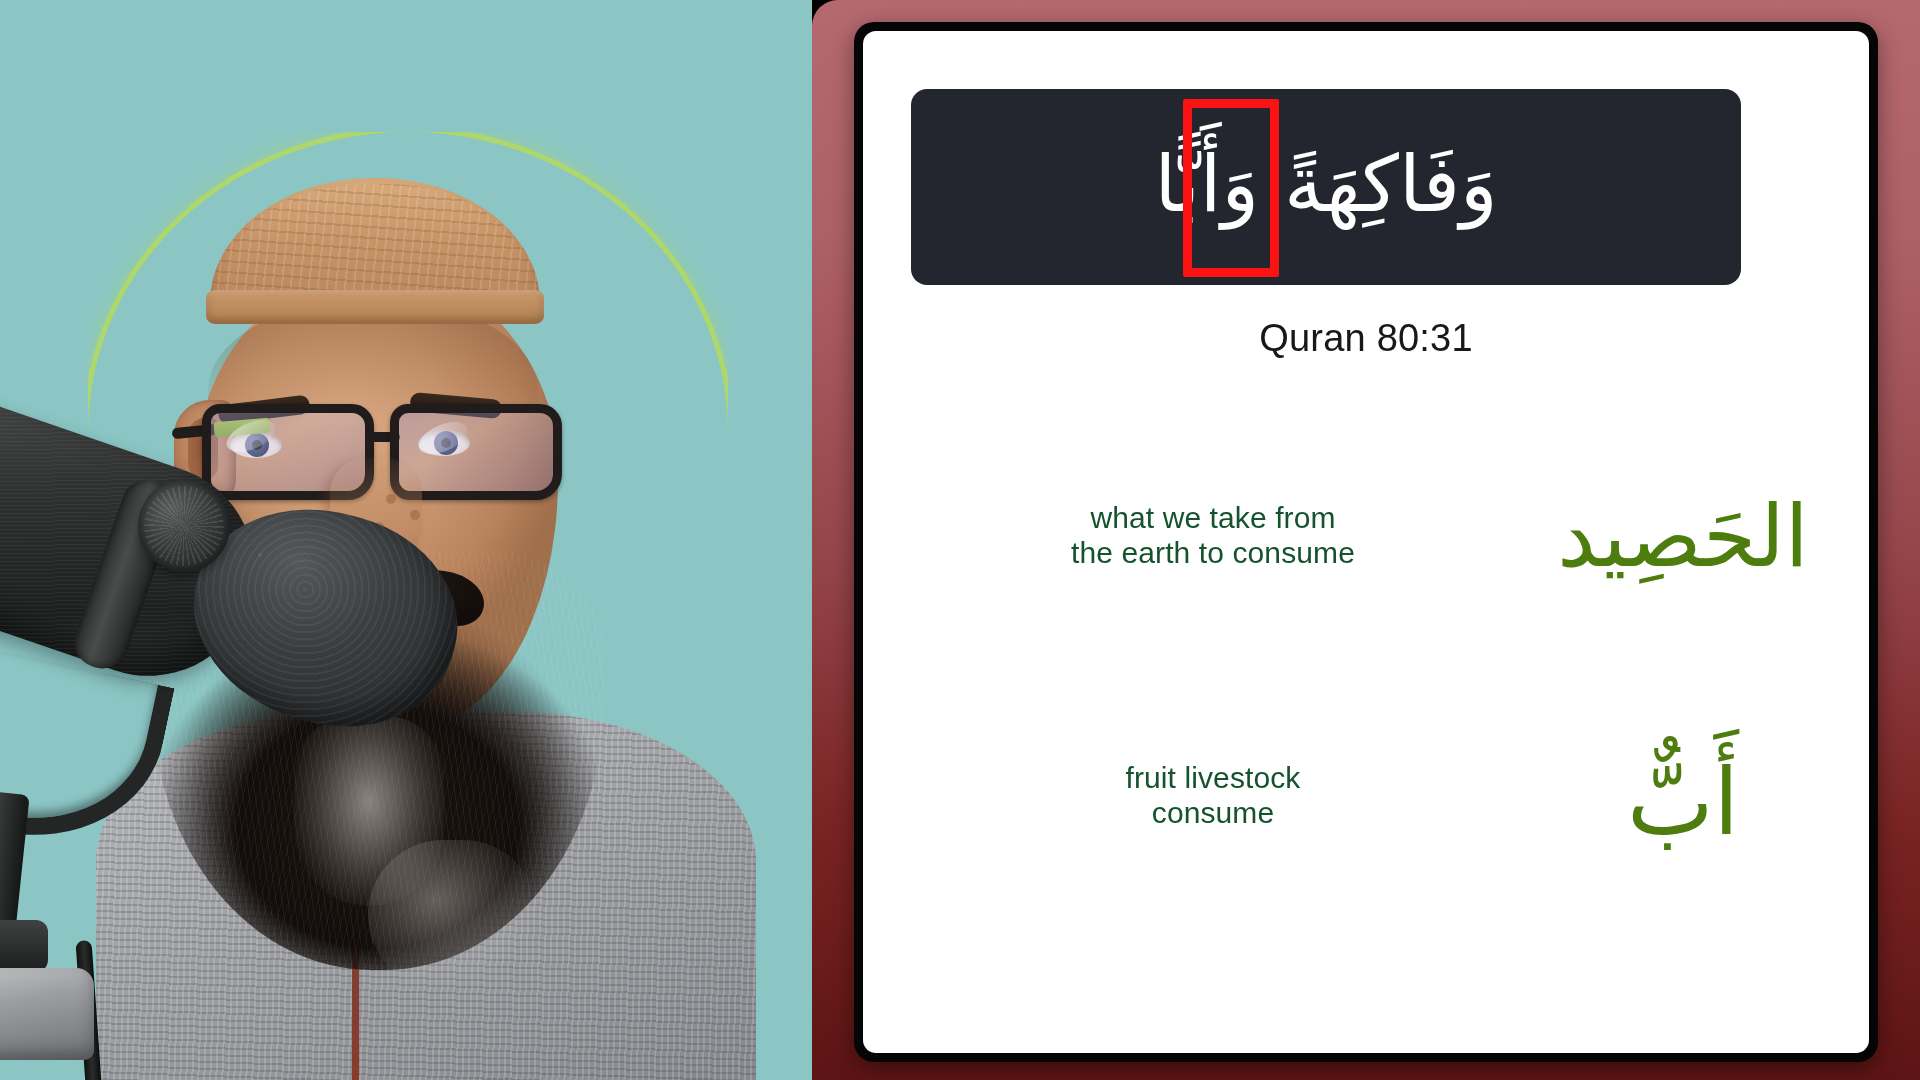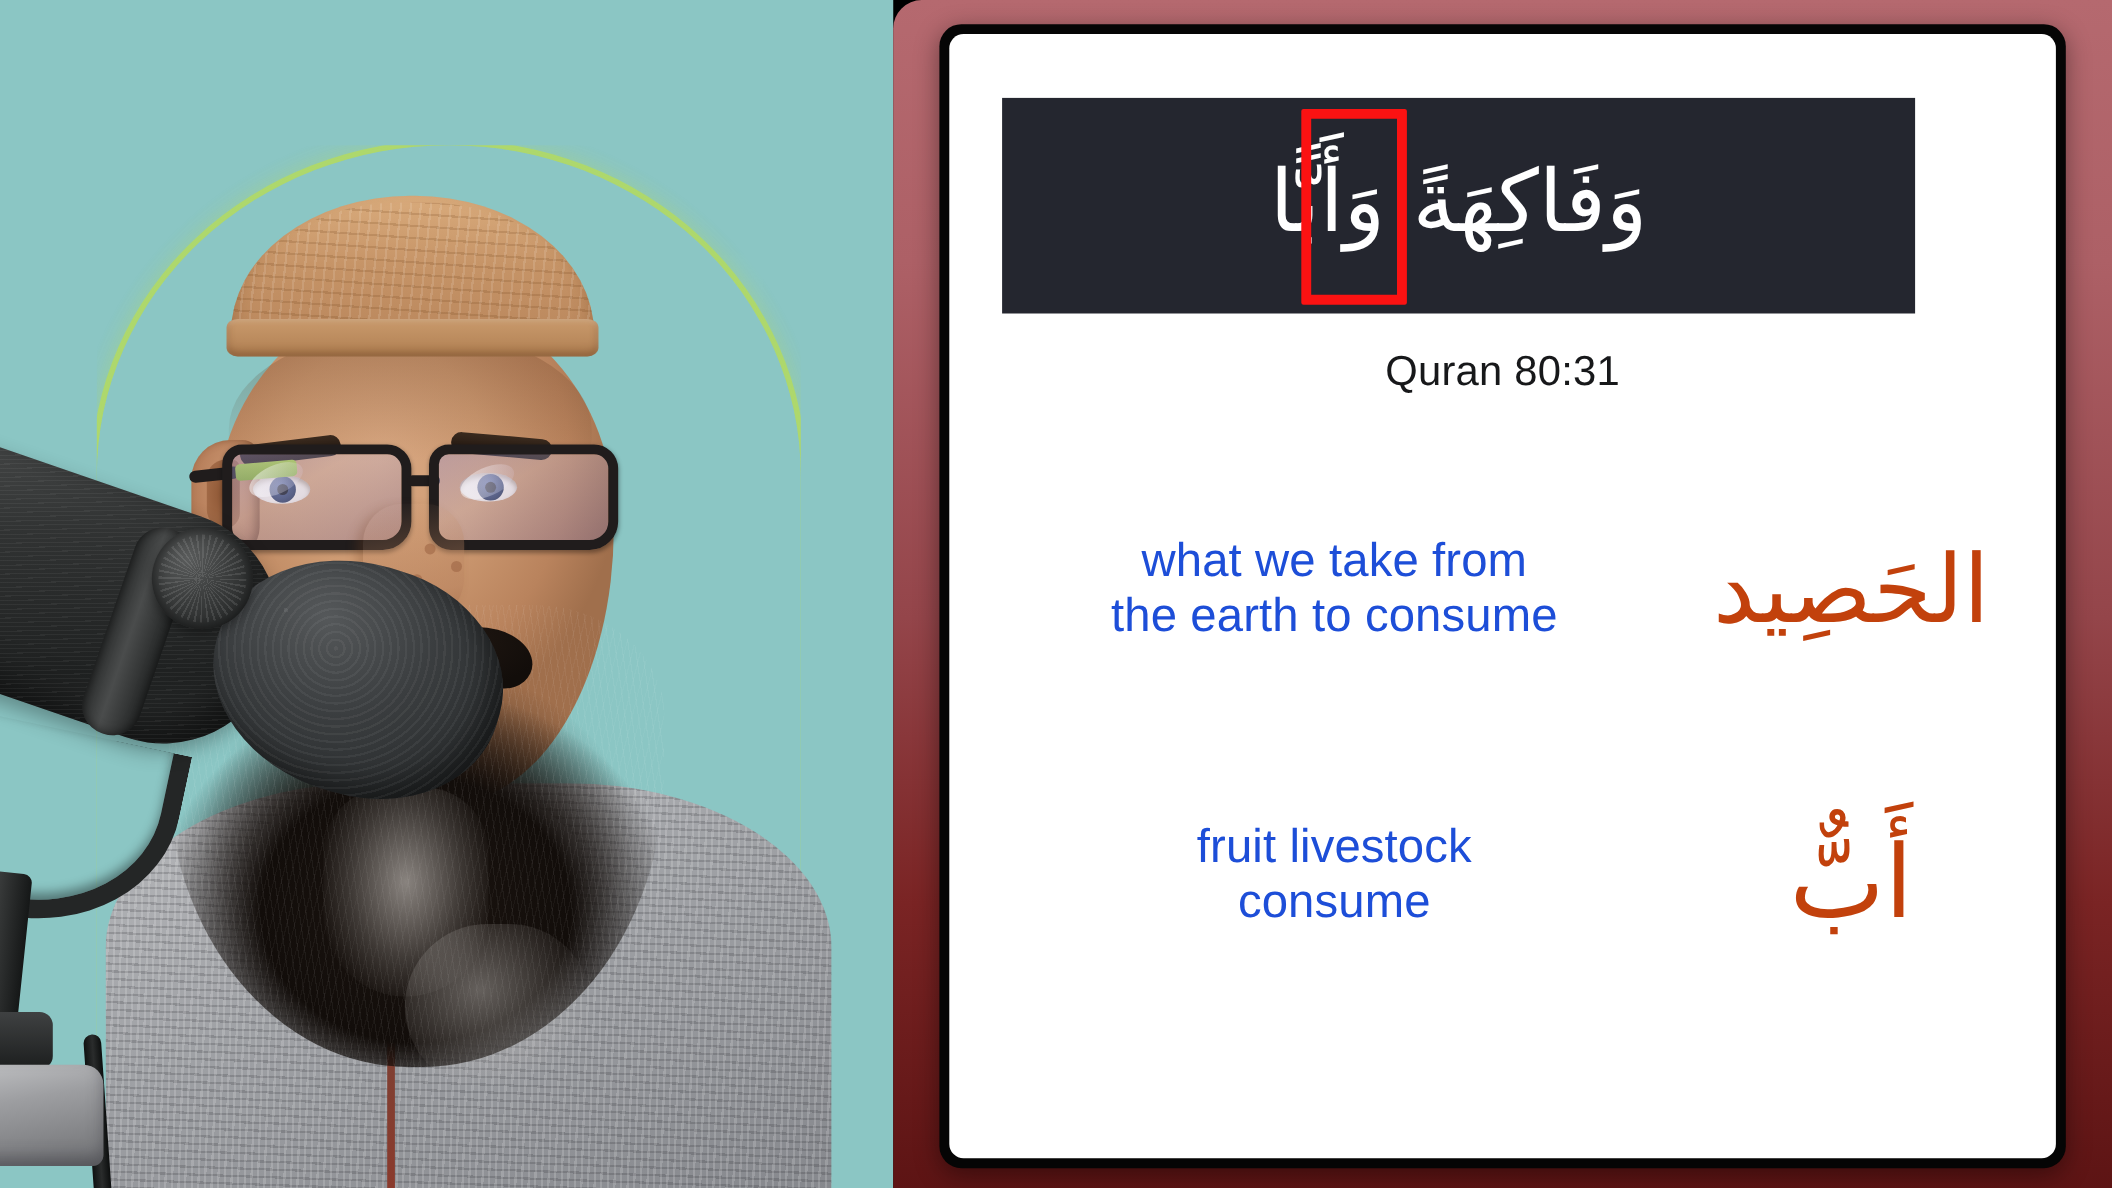--- a/index.html
+++ b/index.html
@@ -329,21 +329,21 @@
     border-radius: 13px;
     overflow:hidden;
   }
 
   
   #ayah-band {
     position:absolute;
     left: 48px; top: 58px;
     width: 830px; height: 196px;
     background: #24262f;
-    display:flex; align-items:center; justify-content:center;
+    display:flex; align-items:center; justify-content:center;border-radius:16px;
   }
   #ayah-text {
     direction: rtl;
     color: #ffffff;
     font-family: "DejaVu Sans", "Liberation Sans", sans-serif;
     font-size: 78px;
     line-height: 1.0;
     letter-spacing: 1px;
     white-space: nowrap;
     padding-bottom: 6px;
@@ -386,32 +386,32 @@
     display:flex; align-items:center; justify-content:space-between;
   }
   .gloss-row#row-1 { top: 430px; height: 150px; }
   .gloss-row#row-2 { top: 680px; height: 170px; }
 
   .gloss-en {
     flex: 0 0 620px;
     text-align:center;
     font-family: "Liberation Sans", sans-serif;
     font-weight: 400;
-    font-size: 43px;
+    font-size: 30px;
     line-height: 1.16;
-    color: #1d4ed8;
+    color: #14532d;
     letter-spacing: 0.1px;
     white-space: pre-line;
   }
   .gloss-ar {
     flex: 0 0 300px;
     text-align:center;
     direction: rtl;
     font-family: "DejaVu Sans", "Liberation Sans", sans-serif;
-    color: #c2410c;
+    color: #4d7c0f;
     line-height: 1.0;
   }
   #row-1 .gloss-ar { font-size: 86px; }
   #row-2 .gloss-ar { font-size: 92px; padding-bottom: 10px; margin-top: 23px; }
 </style>
 </head>
 <body>
 
 <div id="stage">
 

